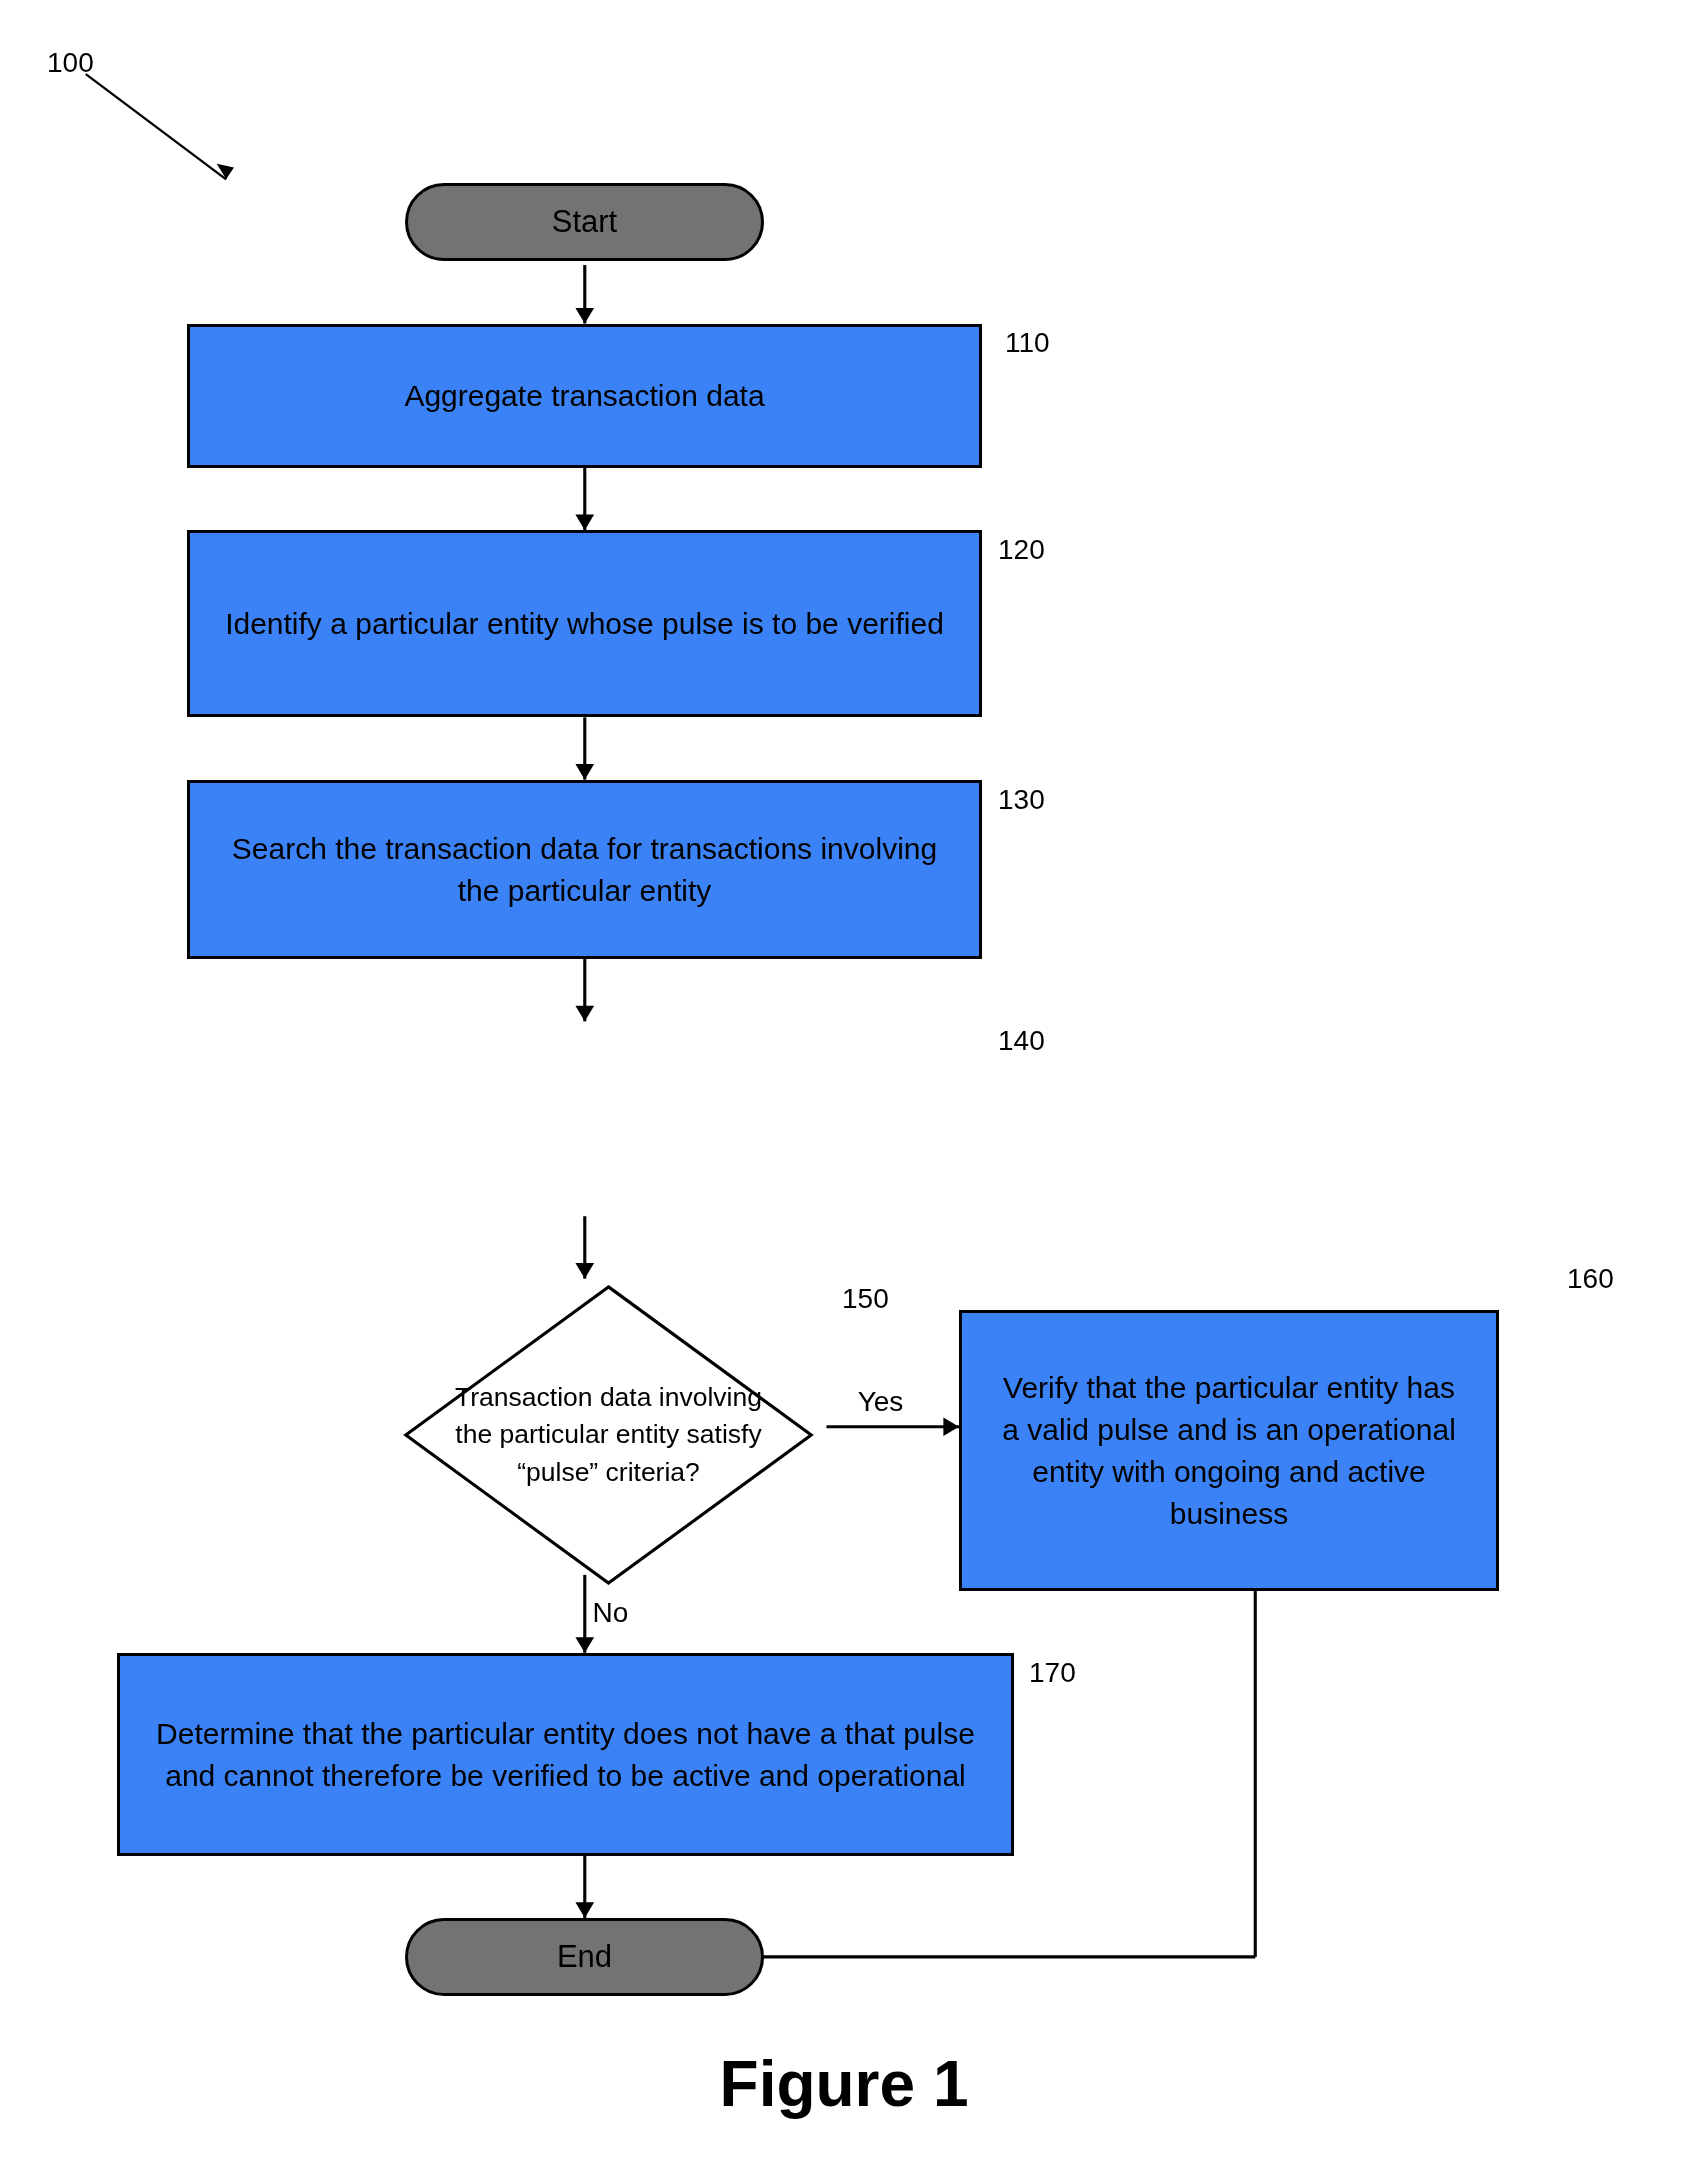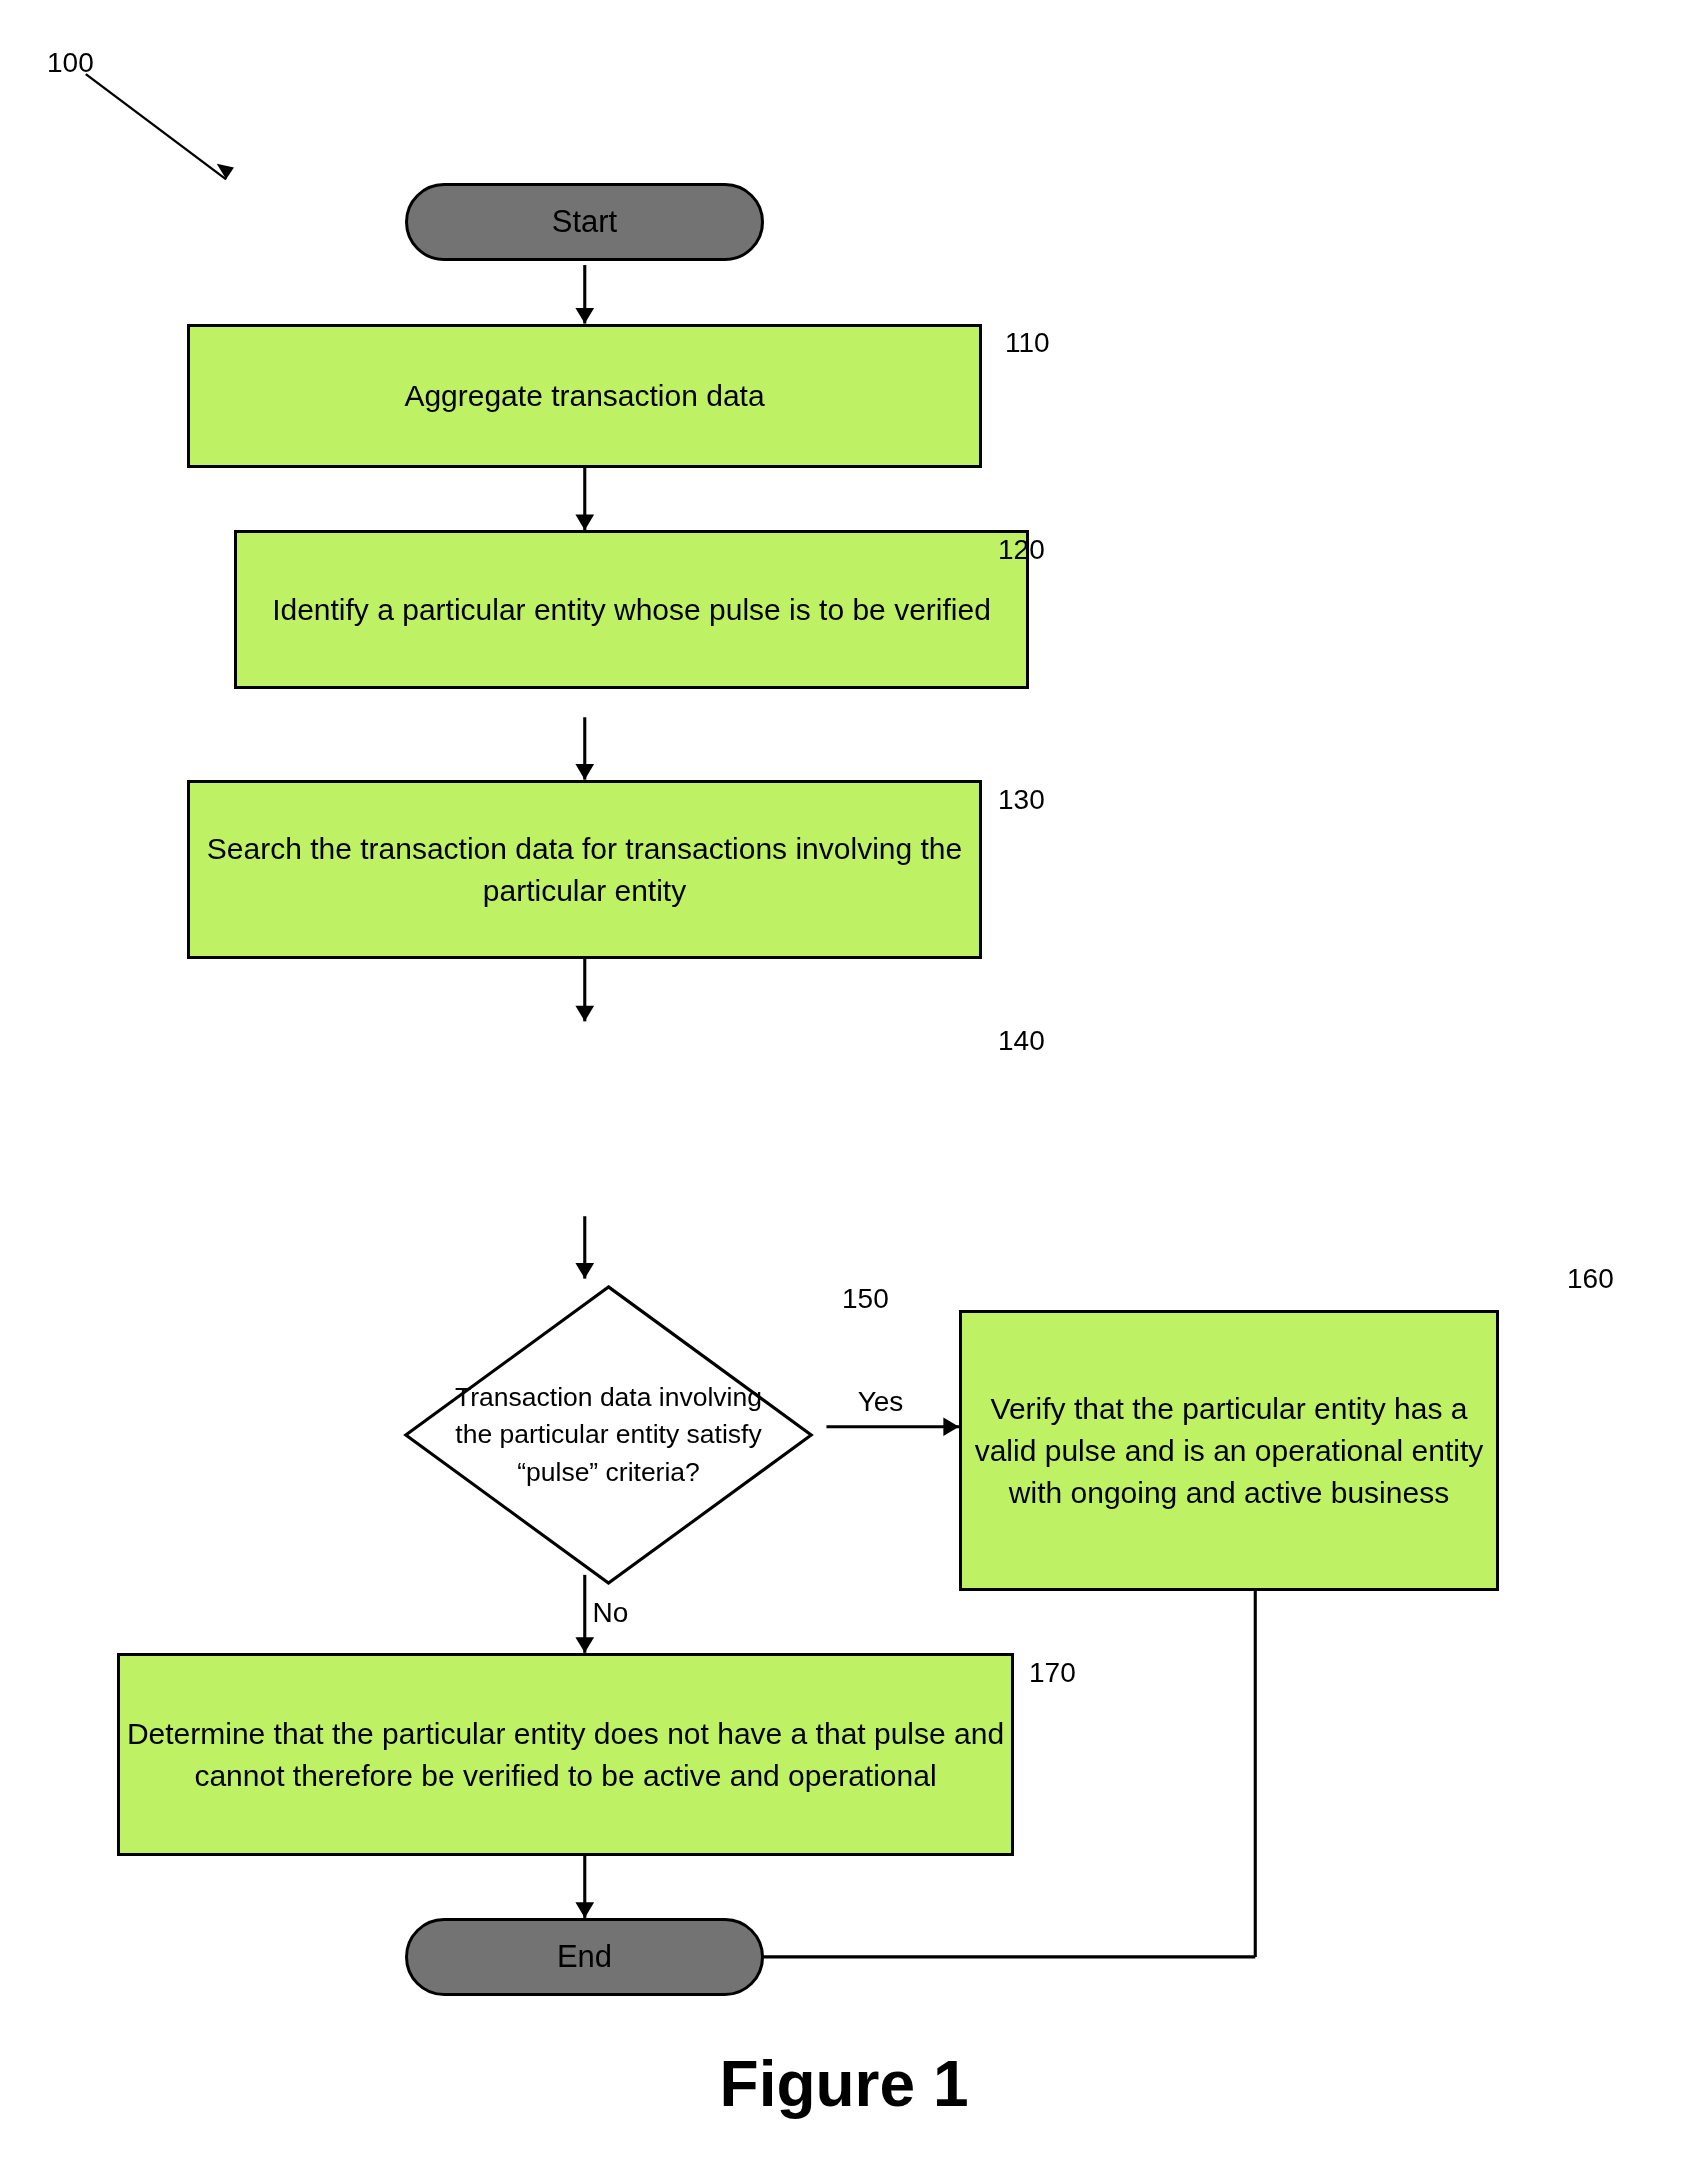--- a/index.html
+++ b/index.html
@@ -46,23 +46,23 @@
 
     .process-box {
       position: absolute;
       border: 3.1px solid #000;
       display: flex;
       align-items: center;
       justify-content: center;
       text-align: center;
       font-size: 30px;
       line-height: 1.4;
-      background: #bef264;
-      color: #000;
-      padding: 5px;
+      background: #3b82f6;
+      color: #000;
+      padding: 34px;
     }
 
     .decision-diamond {
       position: absolute;
       width: 374px;
       height: 296px;
       display: flex;
       align-items: center;
       justify-content: flex-end;
       text-align: center;
@@ -160,21 +160,21 @@
 
   <div class="start-end" style="left:405px; top:183px; width:359px; height:78px;">
     <span>Start</span>
   </div>
 
   <div class="process-box" style="left:187px; top:324px; width:795px; height:144px;">
     <span>Aggregate transaction data</span>
   </div>
   <div class="ref-label" style="left:998px; top:327px;margin-left:7px;">110</div>
 
-  <div class="process-box" style="left:187px; top:530px; width:795px; height:159px;margin-left:47px;">
+  <div class="process-box" style="left:187px; top:530px; width:795px; height:187px;">
     <span>Identify a particular entity whose pulse is to be verified</span>
   </div>
   <div class="ref-label" style="left:998px; top:534px;">120</div>
 
   <div class="process-box" style="left:187px; top:780px; width:795px; height:179px;">
     <span>Search the transaction data for transactions involving the particular entity</span>
   </div>
   <div class="ref-label" style="left:998px; top:784px;">130</div>
 
   <div class="ref-label" style="left:998px; top:1025px;">140</div>

